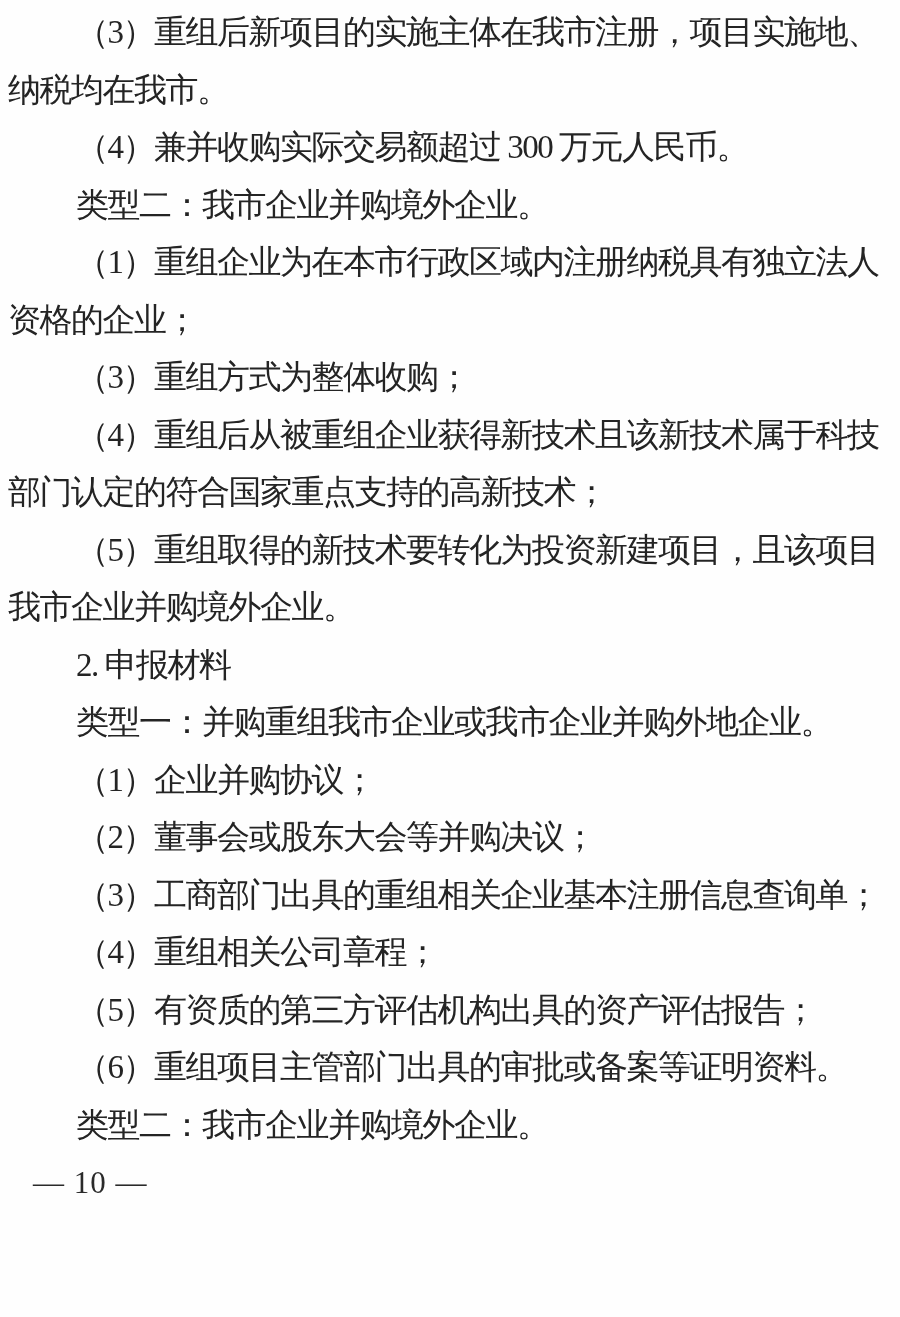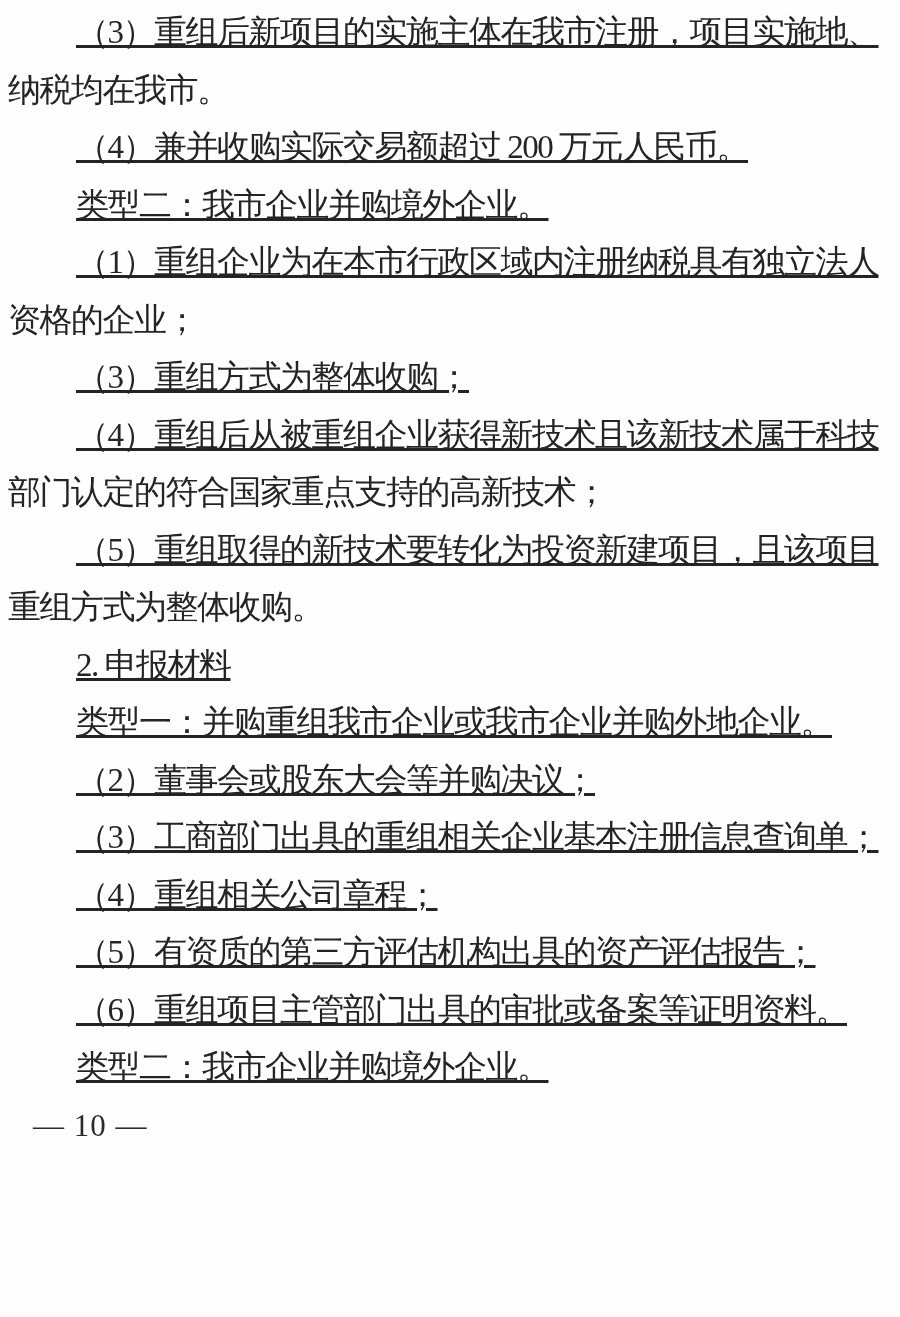--- a/index.html
+++ b/index.html
@@ -22,49 +22,49 @@
   .line {
     height: 57.5px;
     line-height: 57.5px;
     font-size: 33px;
     letter-spacing: -1.5px;
     white-space: nowrap;
     text-align: left;
   }
   .line.indent {
     padding-left: 68px;
-    text-decoration: underline;
   }
   .pageno {
     height: 57.5px;
     line-height: 57.5px;
     padding-left: 25px;
     font-size: 31px;
     letter-spacing: 1px;
     color: #2a2a2a;
   }
 </style>
 </head>
 <body>
 
 <div class="page">
   <div class="content">
     <div class="line indent">（3）重组后新项目的实施主体在我市注册，项目实施地、</div>
     <div class="line">纳税均在我市。</div>
-    <div class="line indent">（4）兼并收购实际交易额超过 200 万元人民币。</div>
+    <div class="line indent">（4）兼并收购实际交易额超过 300 万元人民币。</div>
     <div class="line indent">类型二：我市企业并购境外企业。</div>
     <div class="line indent">（1）重组企业为在本市行政区域内注册纳税具有独立法人</div>
     <div class="line">资格的企业；</div>
     <div class="line indent">（3）重组方式为整体收购；</div>
     <div class="line indent">（4）重组后从被重组企业获得新技术且该新技术属于科技</div>
     <div class="line">部门认定的符合国家重点支持的高新技术；</div>
     <div class="line indent">（5）重组取得的新技术要转化为投资新建项目，且该项目</div>
-    <div class="line">重组方式为整体收购。</div>
+    <div class="line">我市企业并购境外企业。</div>
     <div class="line indent">2.  申报材料</div>
     <div class="line indent">类型一：并购重组我市企业或我市企业并购外地企业。</div>
+    <div class="line indent">（1）企业并购协议；</div>
     <div class="line indent">（2）董事会或股东大会等并购决议；</div>
     <div class="line indent">（3）工商部门出具的重组相关企业基本注册信息查询单；</div>
     <div class="line indent">（4）重组相关公司章程；</div>
     <div class="line indent">（5）有资质的第三方评估机构出具的资产评估报告；</div>
     <div class="line indent">（6）重组项目主管部门出具的审批或备案等证明资料。</div>
     <div class="line indent">类型二：我市企业并购境外企业。</div>
     <div class="pageno">— 10 —</div>
   </div>
 </div>
 

